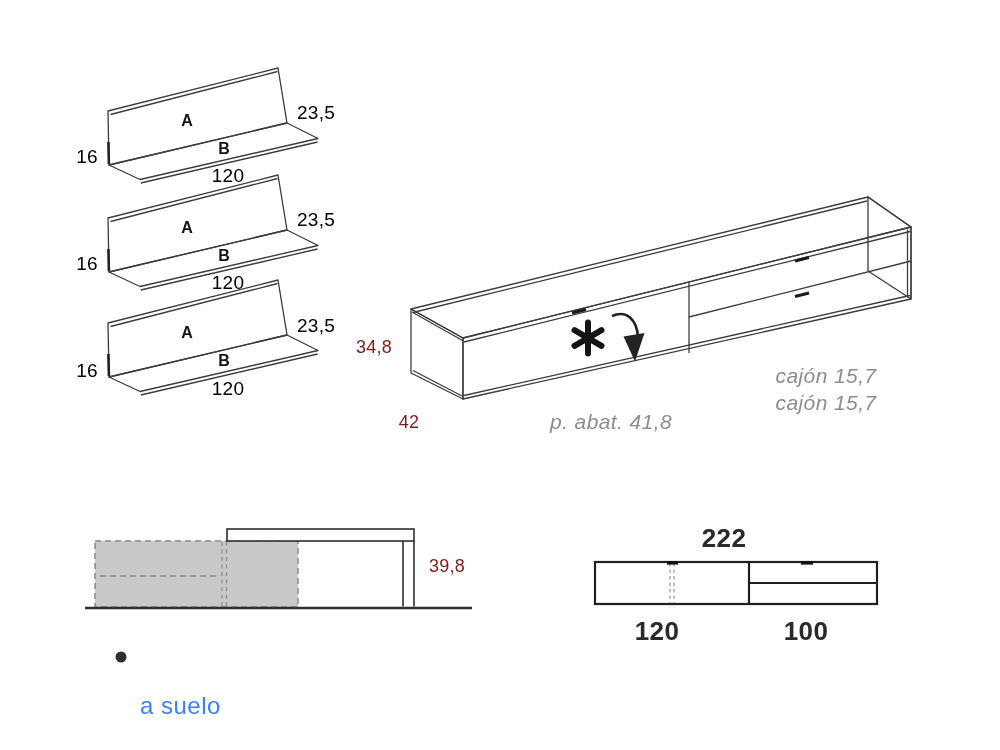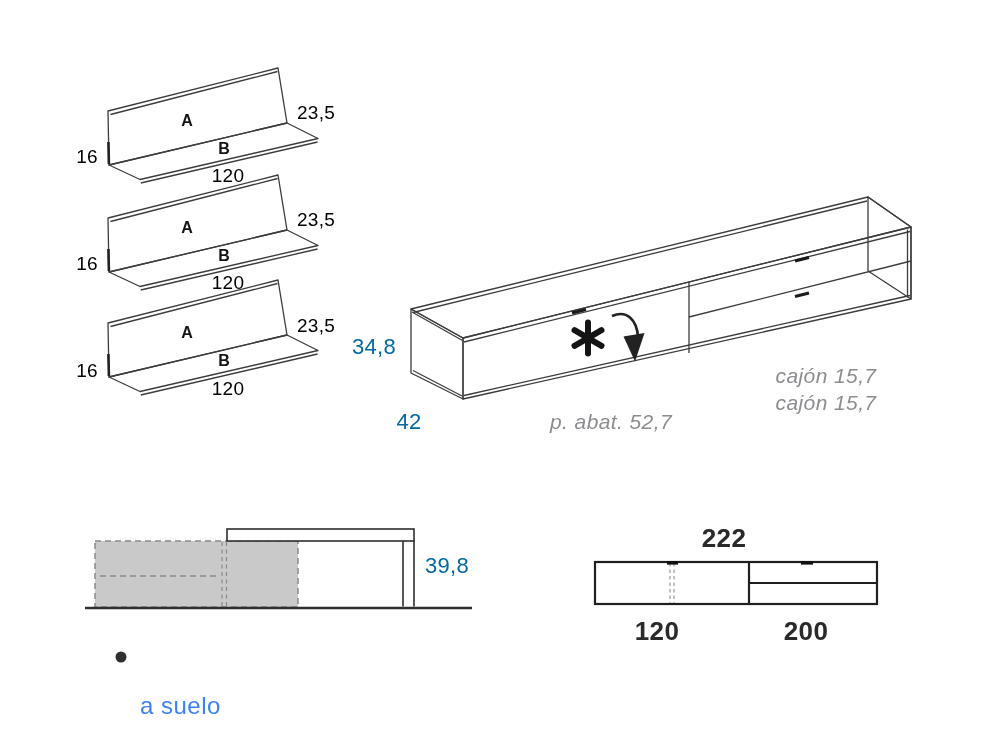--- a/index.html
+++ b/index.html
@@ -14,21 +14,21 @@
   .lbl{
     position:absolute;
     transform:translate(-50%,-50%);
     white-space:nowrap;
     color:#000000;
     font-size:19px;
     letter-spacing:.3px;
     line-height:1;
   }
   .ab{font-size:16px;font-weight:700;color:#141414;letter-spacing:0;}
-  .dim-lg{font-size:22px;color:#0369a1;}
+  .dim-lg{font-size:18px;color:#7f1d1d;}
   .dim-xl{font-size:26px;color:#2a2a2a;font-weight:bold;}
   .gray{color:#8d8d91;font-size:21px;letter-spacing:.4px;font-style:italic;}
   .legend-text{
     position:absolute;
     transform:translate(0,-50%);
     white-space:nowrap;
     color:#3b82f6;font-size:24px;letter-spacing:.5px;margin-top:48px;
   }
 </style>
 </head>
@@ -133,24 +133,24 @@
   <div class="lbl" style="left:316px;top:219px">23,5</div>
 
   <div class="lbl" style="left:87px;top:370px">16</div>
   <div class="lbl ab" style="left:187px;top:333px">A</div>
   <div class="lbl ab" style="left:224px;top:361px">B</div>
   <div class="lbl" style="left:228px;top:388px">120</div>
   <div class="lbl" style="left:316px;top:325px">23,5</div>
 
   <div class="lbl dim-lg" style="left:374px;top:347px">34,8</div>
   <div class="lbl dim-lg" style="left:409px;top:422px">42</div>
-  <div class="lbl gray" style="left:611px;top:421px">p. abat. 52,7</div>
+  <div class="lbl gray" style="left:611px;top:421px">p. abat. 41,8</div>
   <div class="lbl gray" style="left:826px;top:375px">cajón 15,7</div>
   <div class="lbl gray" style="left:826px;top:402px">cajón 15,7</div>
 
   <div class="lbl dim-lg" style="left:447px;top:566px">39,8</div>
   <div class="legend-text" style="left:140px;top:658px">a suelo</div>
 
   <div class="lbl dim-xl" style="left:724px;top:538px">222</div>
   <div class="lbl dim-xl" style="left:657px;top:631px">120</div>
-  <div class="lbl dim-xl" style="left:806px;top:631px">200</div>
+  <div class="lbl dim-xl" style="left:806px;top:631px">100</div>
 
 </div>
 
 </body></html>

